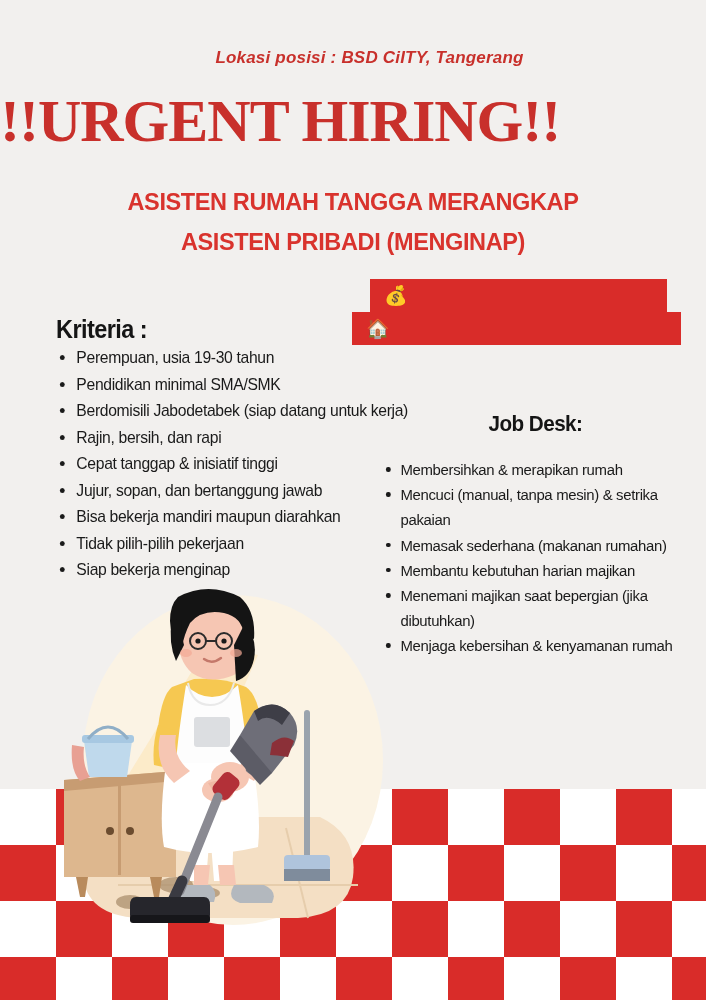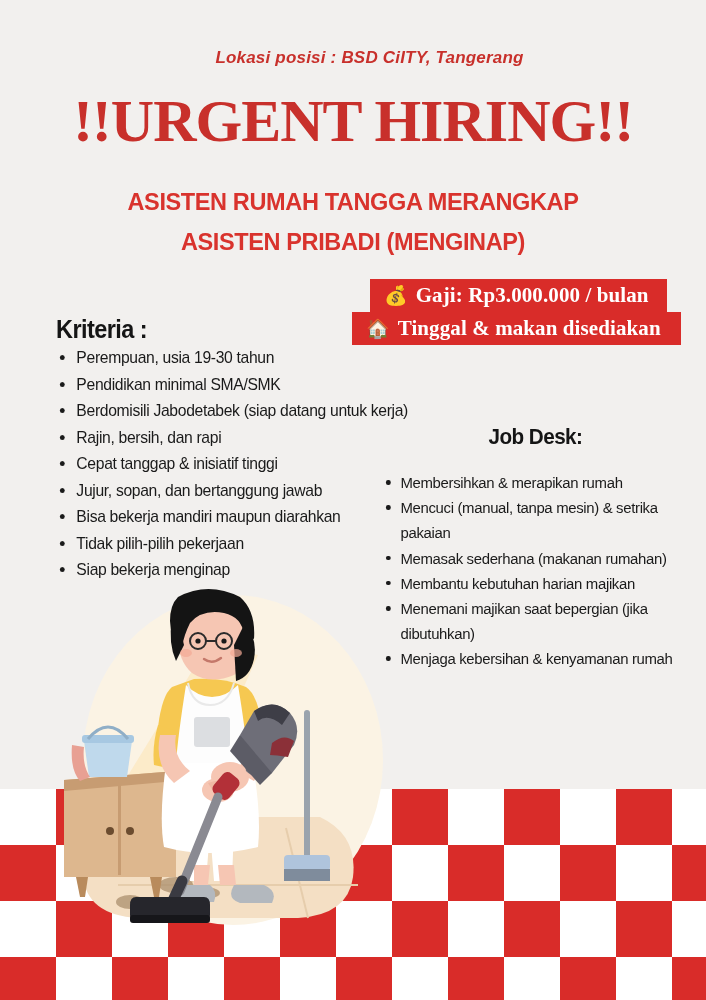--- a/index.html
+++ b/index.html
@@ -18,21 +18,20 @@
     position:absolute; top:48px; left:0; width:100%;
     text-align:center;
     font-style:italic; font-weight:bold;
     font-size:17px; letter-spacing:.2px;
     color:#C8302B;
     font-family:"Liberation Sans", sans-serif;
     padding-left:33px;
   }
   .headline {
     position:absolute; top:88px; left:0; width:100%;
-    text-align:center;
     font-family:"Liberation Serif", serif;
     font-weight:bold;
     font-size:60px;
     line-height:66px;
     letter-spacing:-1px;
     color:#C8302B;
     white-space:nowrap;
   }
   .subtitle {
     position:absolute; top:182px; left:0; width:100%;
@@ -87,21 +86,21 @@
     transform-origin:left center;
   }
   ul.bl li::before {
     content:"";
     position:absolute; left:4px; top:11px;
     width:5px; height:5px; border-radius:50%;
     background:#1A1A1A;
   }
 
   
-  #jobdesk-block { position:absolute; left:383px; top:424px; width:305px; }
+  #jobdesk-block { position:absolute; left:383px; top:411px; width:305px; }
   #jobdesk-block .sec-title { font-size:22px; text-align:center; transform:scaleX(.94); transform-origin:center; }
   #jobdesk-block ul.bl { margin-top:20px; }
   #jobdesk-block ul.bl li { font-size:15.4px; line-height:25.2px; padding-left:18px; }
   #jobdesk-block ul.bl li::before { top:10px; left:3px; width:4.5px; height:4.5px; }
 
   
   #checker {
     position:absolute; left:0; top:789px; width:706px; height:211px;
     background-color:#FFFFFF;
     background-image:
@@ -127,25 +126,23 @@
   <div class="headline">!!URGENT HIRING!!</div>
 
   <div class="subtitle">
     <div>ASISTEN RUMAH TANGGA MERANGKAP</div>
     <div>ASISTEN PRIBADI (MENGINAP)</div>
   </div>
 
   <div class="badges">
     <div class="badge" id="badge-salary">
       <span class="emoji">💰</span>
-      <span class="btxt">Gaji: Rp3.000.000 / bulan</span>
     </div>
     <div class="badge" id="badge-housing">
       <span class="emoji">🏠</span>
-      <span class="btxt">Tinggal &amp; makan disediakan</span>
     </div>
   </div>
 
   <div id="kriteria-block">
     <div class="sec-title">Kriteria :</div>
     <ul class="bl">
       <li>Perempuan, usia 19-30 tahun</li>
       <li>Pendidikan minimal SMA/SMK</li>
       <li>Berdomisili Jabodetabek (siap datang untuk kerja)</li>
       <li>Rajin, bersih, dan rapi</li>

